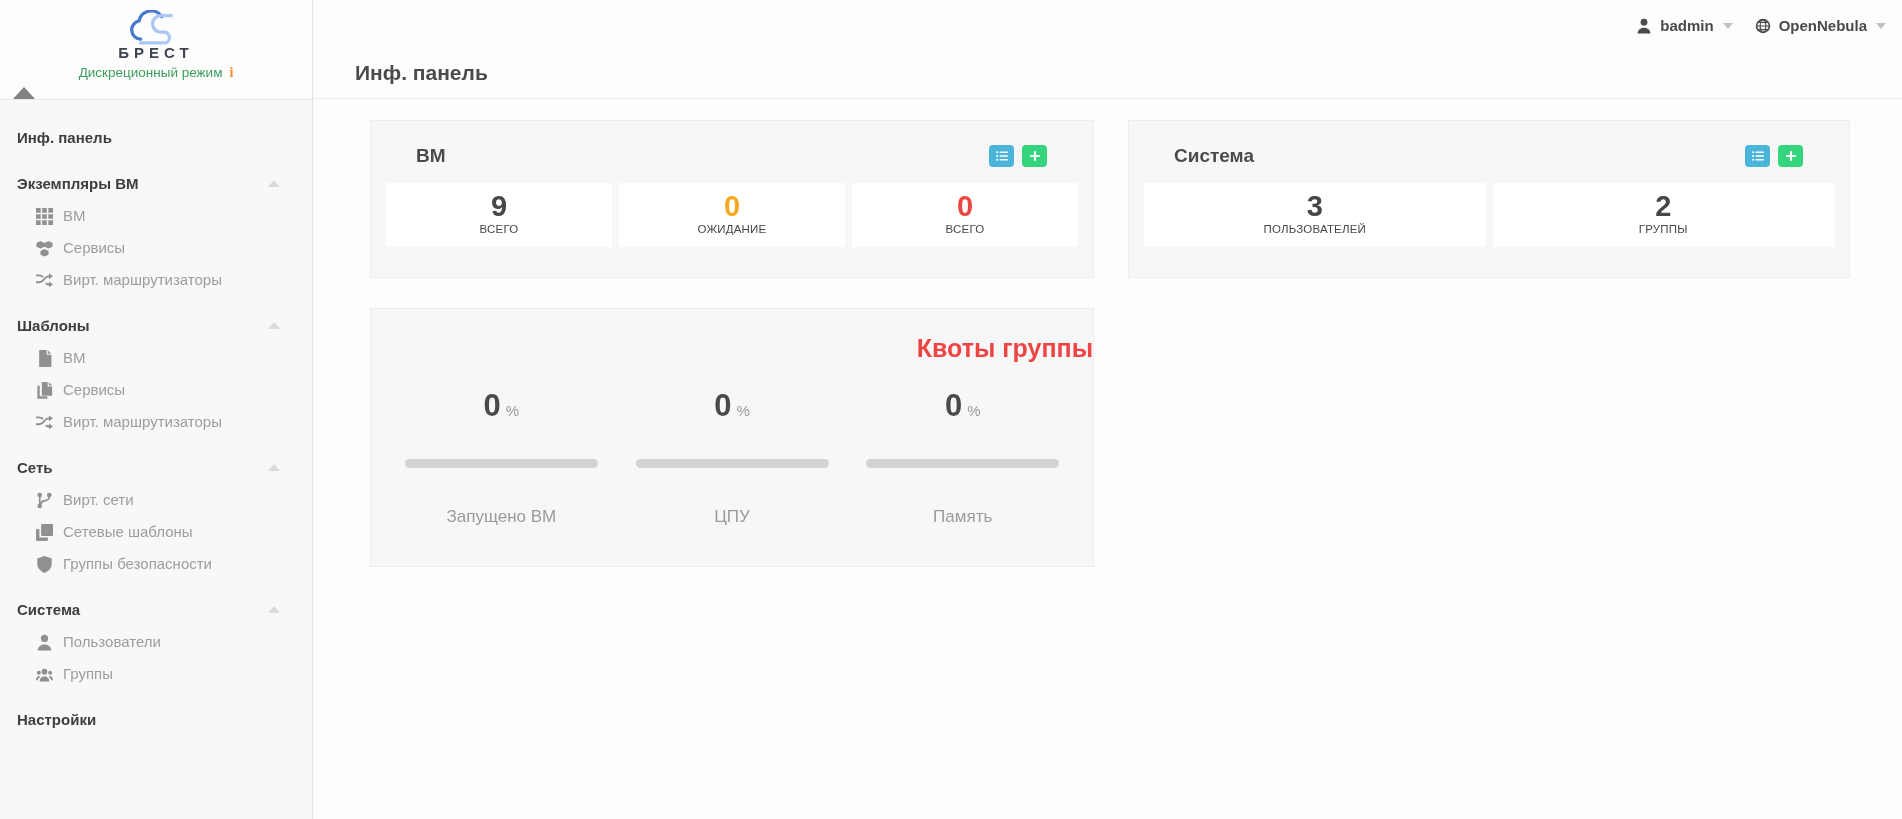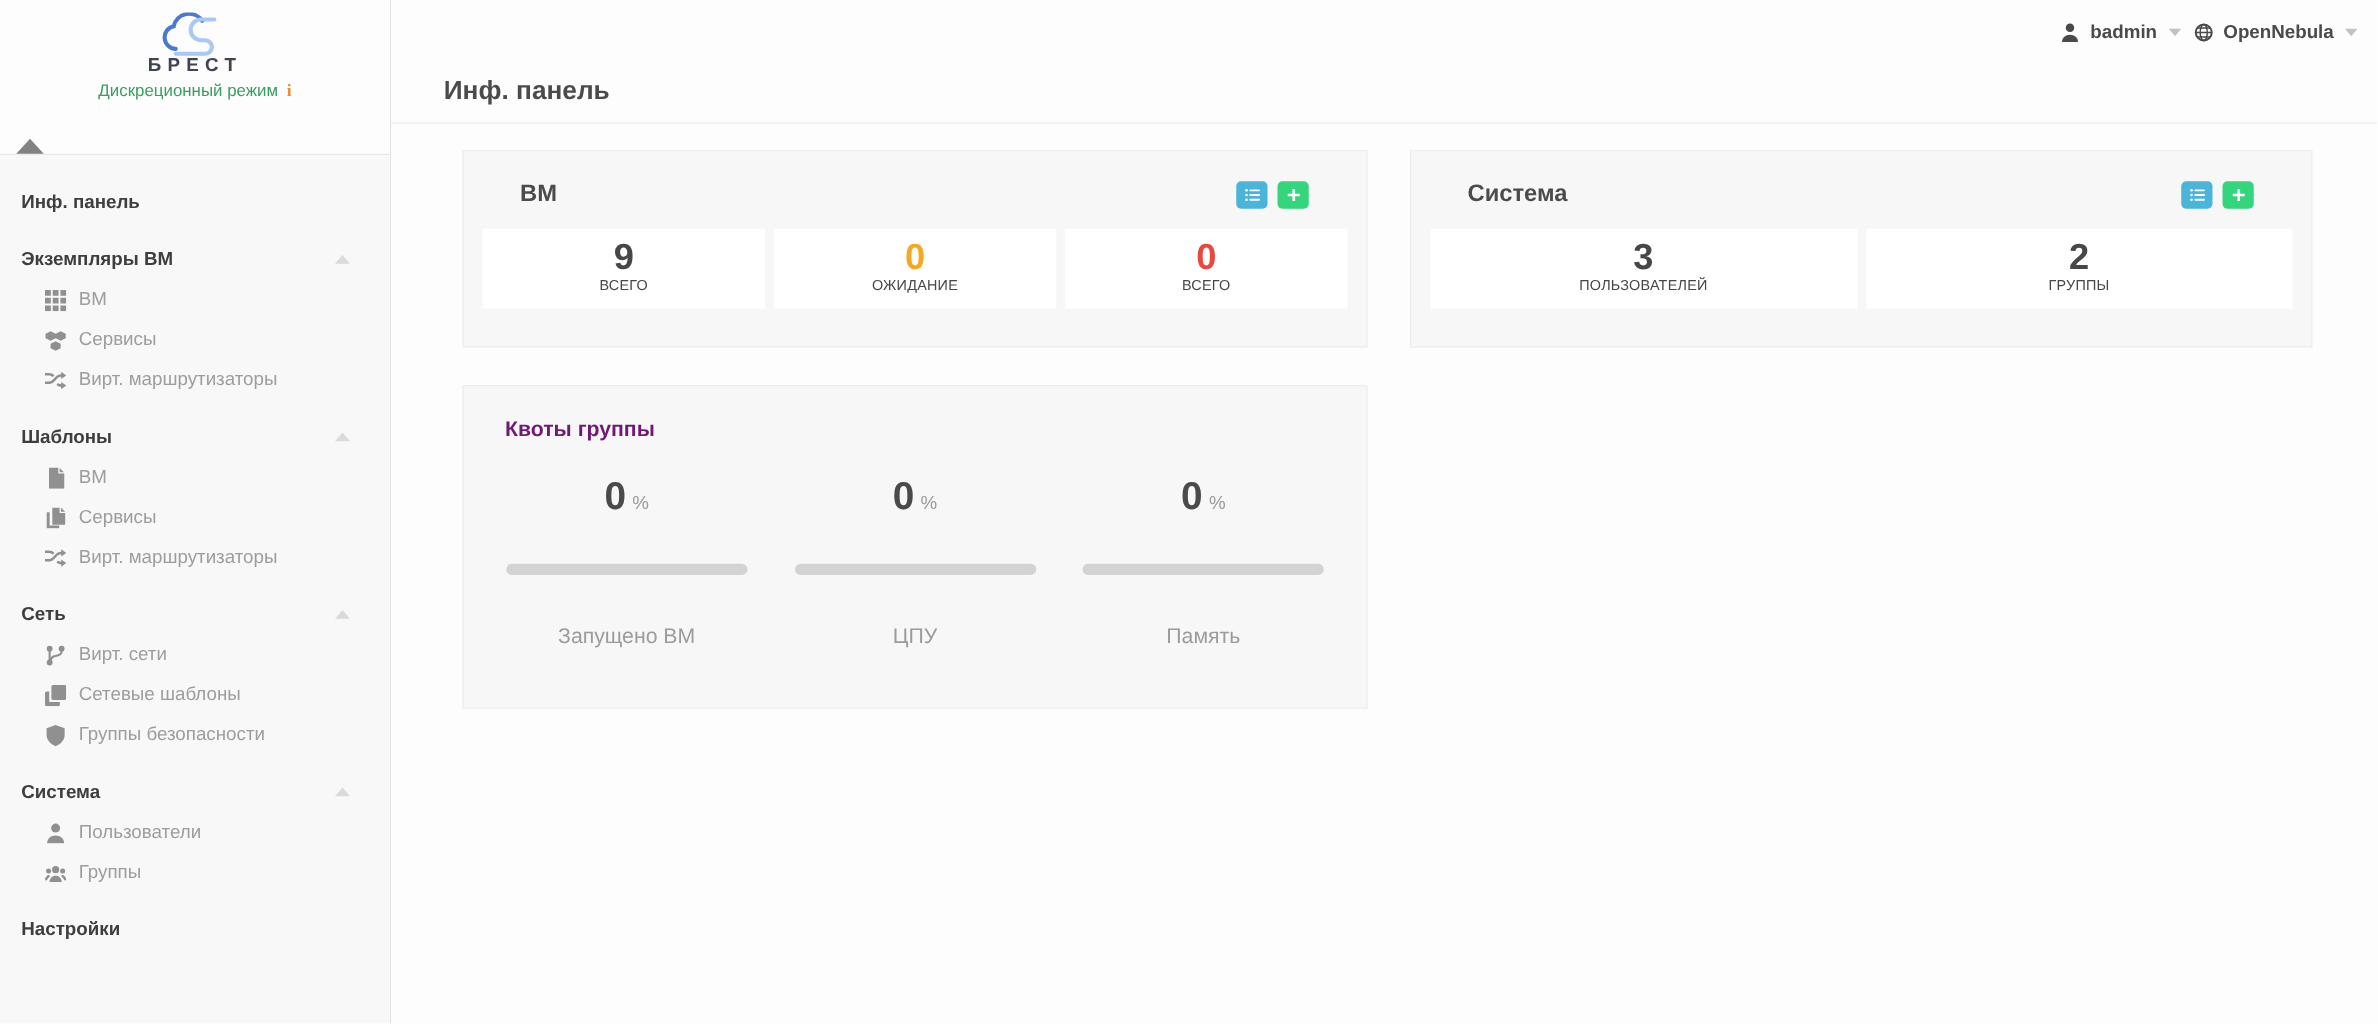--- a/index.html
+++ b/index.html
@@ -2,41 +2,41 @@
 <html><head>
 <meta charset="utf-8">
 <style>
   * { margin:0; padding:0; box-sizing:border-box; }
   html,body { width:1902px; height:819px; }
   body { font-family:"Liberation Sans", sans-serif; background:#ffffff; overflow:hidden; }
   .app { display:flex; width:1902px; height:819px; }
 
   
   .sidebar { width:313px; min-width:313px; height:819px; background:#f8f8f8; border-right:1px solid #e4e4e4; }
-  .logo-area { height:124px; background:#fdfdfd; border-bottom:1px solid #e9e9e9; text-align:center; position:relative; padding-top:10px; }
+  .logo-area { height:100px; background:#fdfdfd; border-bottom:1px solid #e9e9e9; text-align:center; position:relative; padding-top:10px; }
   .logo-cloud { display:block; margin:0 auto; }
   .brand-name { font-size:15px; font-weight:bold; letter-spacing:5px; color:#3e4450; margin-top:-2px; }
   .brand-mode { font-size:13.5px; color:#3a9e5f; margin-top:4px; }
   .info-i { color:#ef8e2e; font-weight:bold; font-family:"Liberation Serif", serif; margin-left:7px; font-size:14px; }
   .sidebar-collapse { position:absolute; left:13px; bottom:0; width:0; height:0;
       border-left:11px solid transparent; border-right:11px solid transparent; border-bottom:12px solid #828282; cursor:pointer; }
 
   .menu { padding-top:22px; }
   .menu-section { margin-bottom:14px; }
   .section-header { position:relative; padding:7px 17px; font-size:15px; font-weight:bold; color:#3e3e3e; line-height:18px; cursor:pointer; }
   .sec-caret { position:absolute; right:32px; top:50%; margin-top:-4px; width:0; height:0;
       border-left:6px solid transparent; border-right:6px solid transparent; border-bottom:7px solid #dadada; }
   .menu-item { display:flex; align-items:center; gap:10px; padding:7px 17px 7px 36px; font-size:15px; color:#9d9d9d; line-height:18px; cursor:pointer; }
   .menu-item svg { width:17px; height:17px; fill:#909090; flex:0 0 auto; }
 
   
   .main { flex:1; display:flex; flex-direction:column; background:#fdfdfd; }
   .topbar { height:99px; min-height:99px; border-bottom:1px solid #ececec; position:relative; background:#fdfdfd; }
   .page-title { position:absolute; left:42px; bottom:13px; font-size:21px; font-weight:bold; color:#4b4b4b; }
-  .topbar-right { position:absolute; top:17px; right:16px; display:flex; align-items:center; gap:10px; }
+  .topbar-right { position:absolute; top:17px; right:16px; display:flex; align-items:center; gap:22px; }
   .tb-group { display:flex; align-items:center; gap:8px; font-size:15px; font-weight:bold; color:#4a4a4a; cursor:pointer; }
   .tb-group svg { width:16px; height:16px; fill:#4a4a4a; }
   .tb-group svg.stroke { fill:none; stroke:#4a4a4a; }
   .caret-down { width:0; height:0; border-left:5px solid transparent; border-right:5px solid transparent; border-top:6px solid #c2c2c2; margin-left:1px; }
 
   .content { padding:21px 0 0 57px; }
   .cards-row { display:flex; gap:34px; }
   .card { background:#f7f7f7; border:1px solid #ededed; }
   .card-vm { width:724px; height:158px; }
   .card-system { width:722px; height:158px; }
@@ -49,21 +49,21 @@
   .btn-plus { background:#35d57e; }
 
   .stat-row { display:flex; gap:7px; padding:16px 15px 0 15px; }
   .stat-box { flex:1; background:#ffffff; height:64px; text-align:center; padding-top:7px; }
   .stat-value { font-size:29px; font-weight:bold; line-height:32px; color:#474747; }
   .stat-value.orange { color:#f6a821; }
   .stat-value.red { color:#e9473f; }
   .stat-label { font-size:11.5px; color:#474747; margin-top:1px; letter-spacing:.2px; }
 
   .card-quota { width:724px; height:259px; margin-top:30px; }
-  .quota-header { padding:25px 0 0 33px; font-size:17px; font-weight:bold; color:#701a75; }
+  .quota-header { padding:25px 0 0 33px; font-size:25px; font-weight:bold; color:#ef4444;text-align:right; }
   .quota-row { display:flex; padding:0 15px; margin-top:26px; }
   .quota-col { flex:1; text-align:center; }
   .quota-value { font-size:31px; font-weight:bold; color:#4a4a4a; line-height:34px; }
   .quota-unit { font-size:15px; font-weight:normal; color:#9a9a9a; margin-left:5px; }
   .quota-bar { width:193px; height:9px; border-radius:5px; background:#d3d3d3; margin:31px auto 0; overflow:hidden; }
   .quota-bar-fill { height:100%; background:#9f9f9f; width:0%; }
   .quota-label { margin-top:39px; font-size:17px; color:#9b9b9b; }
 </style>
 </head>
 <body>

